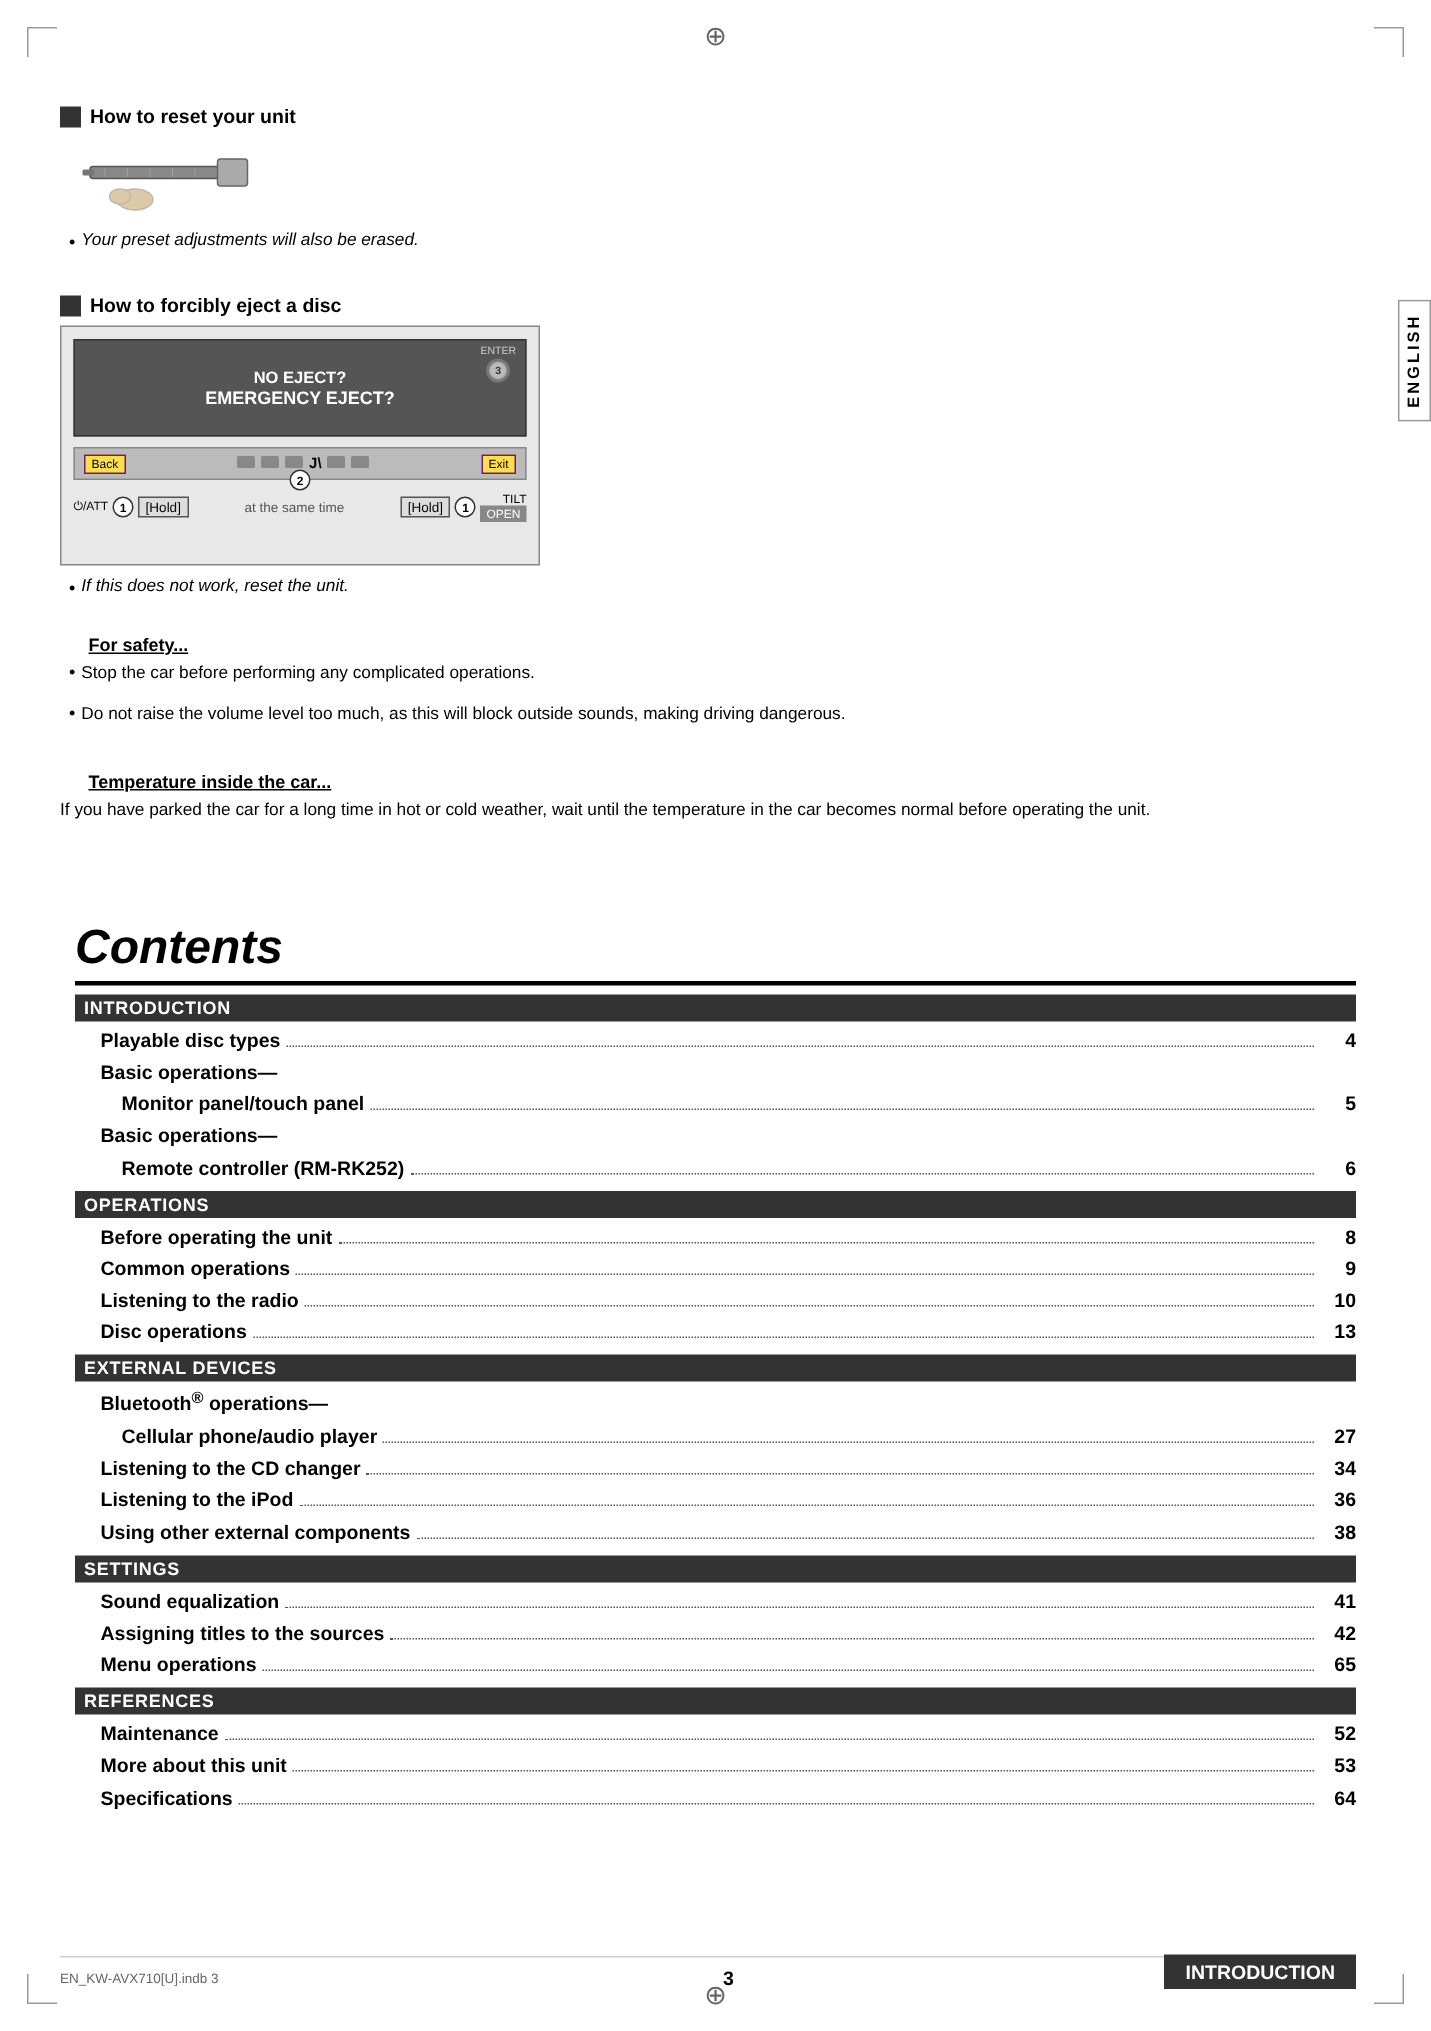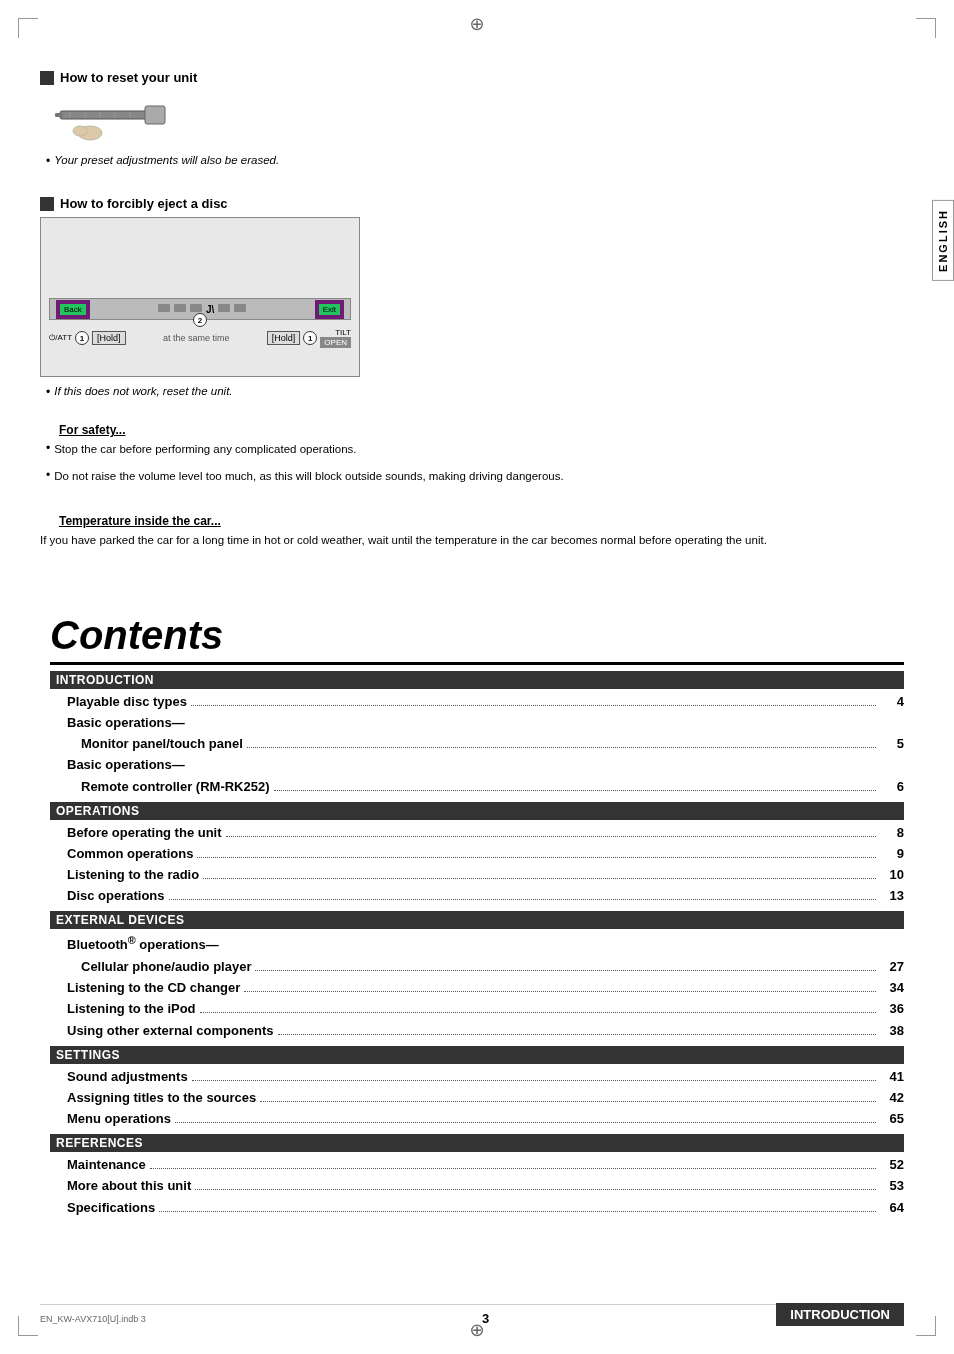--- a/index.html
+++ b/index.html
@@ -154,22 +154,22 @@
       font-weight: bold;
     }
     .screen-text2 {
       color: #fff;
       font-size: 12px;
       font-weight: bold;
     }
 
     .back-btn, .exit-btn {
       font-size: 8px;
-      background: #22c55e;
-      border: 4px solid #701a75;
+      background: #fde047;
+      border: 1px solid #701a75;
       padding: 1px 4px;
     }
 
     .hold-section {
       display: flex;
       align-items: center;
       gap: 3px;
       font-size: 9px;
     }
 
@@ -228,21 +228,21 @@
     }
 
     .body-text {
       font-size: 11.5px;
       line-height: 1.5;
       margin-bottom: 4px;
     }
 
     
     .contents-title {
-      font-size: 40px;
+      font-size: 32px;
       font-style: italic;
       font-weight: bold;
       margin-bottom: 6px;
       color: #000;
       border-bottom: 3px solid #000;
       padding-bottom: 4px;
     }
 
     .toc-section-header {
       background: #333;
@@ -388,20 +388,31 @@
     </div>
 
     <div class="eject-section">
       <div class="section-heading">
         <span class="section-icon"></span>
         <span>How to forcibly eject a disc</span>
       </div>
 
       <div class="device-diagram">
 
+        <div class="device-screen">
+          <span class="screen-text1">NO EJECT?</span>
+          <span class="screen-text2">EMERGENCY EJECT?</span>
+
+          <div style="position:absolute;top:4px;right:6px;display:flex;flex-direction:column;align-items:center;">
+            <span style="font-size:7px;color:#ccc;">ENTER</span>
+            <div style="width:18px;height:18px;border-radius:50%;background:#777;border:1px solid #555;display:flex;align-items:center;justify-content:center;">
+              <span class="circle-num" style="width:12px;height:12px;font-size:7px;border:1px solid #aaa;background:#bbb;color:#333;">3</span>
+            </div>
+          </div>
+        </div>
 
         <div style="position:absolute;top:80px;left:8px;right:8px;height:22px;background:#bbb;border:1px solid #888;display:flex;align-items:center;justify-content:space-between;padding:0 6px;">
           <span class="back-btn">Back</span>
           <div style="display:flex;gap:4px;">
             <div style="width:12px;height:8px;background:#888;border-radius:1px;"></div>
             <div style="width:12px;height:8px;background:#888;border-radius:1px;"></div>
             <div style="width:12px;height:8px;background:#888;border-radius:1px;"></div>
             <span style="font-size:10px;font-weight:bold;">J\</span>
             <div style="width:12px;height:8px;background:#888;border-radius:1px;"></div>
             <div style="width:12px;height:8px;background:#888;border-radius:1px;"></div>
@@ -525,21 +536,21 @@
           <span class="toc-dots"></span>
           <span class="toc-num">36</span>
         </div>
         <div class="toc-entry">
           <span class="toc-title">Using other external components</span>
           <span class="toc-dots"></span>
           <span class="toc-num">38</span>
         </div>
         <div class="toc-section-header">SETTINGS</div>
         <div class="toc-entry">
-          <span class="toc-title">Sound adjustments</span>
+          <span class="toc-title">Sound equalization</span>
           <span class="toc-dots"></span>
           <span class="toc-num">41</span>
         </div>
         <div class="toc-entry">
           <span class="toc-title">Assigning titles to the sources</span>
           <span class="toc-dots"></span>
           <span class="toc-num">42</span>
         </div>
         <div class="toc-entry">
           <span class="toc-title">Menu operations</span>

